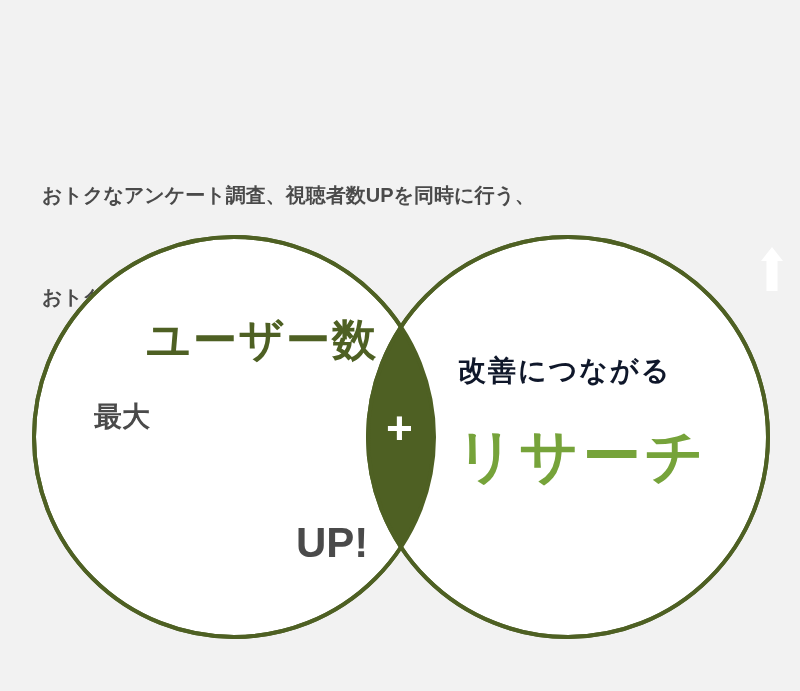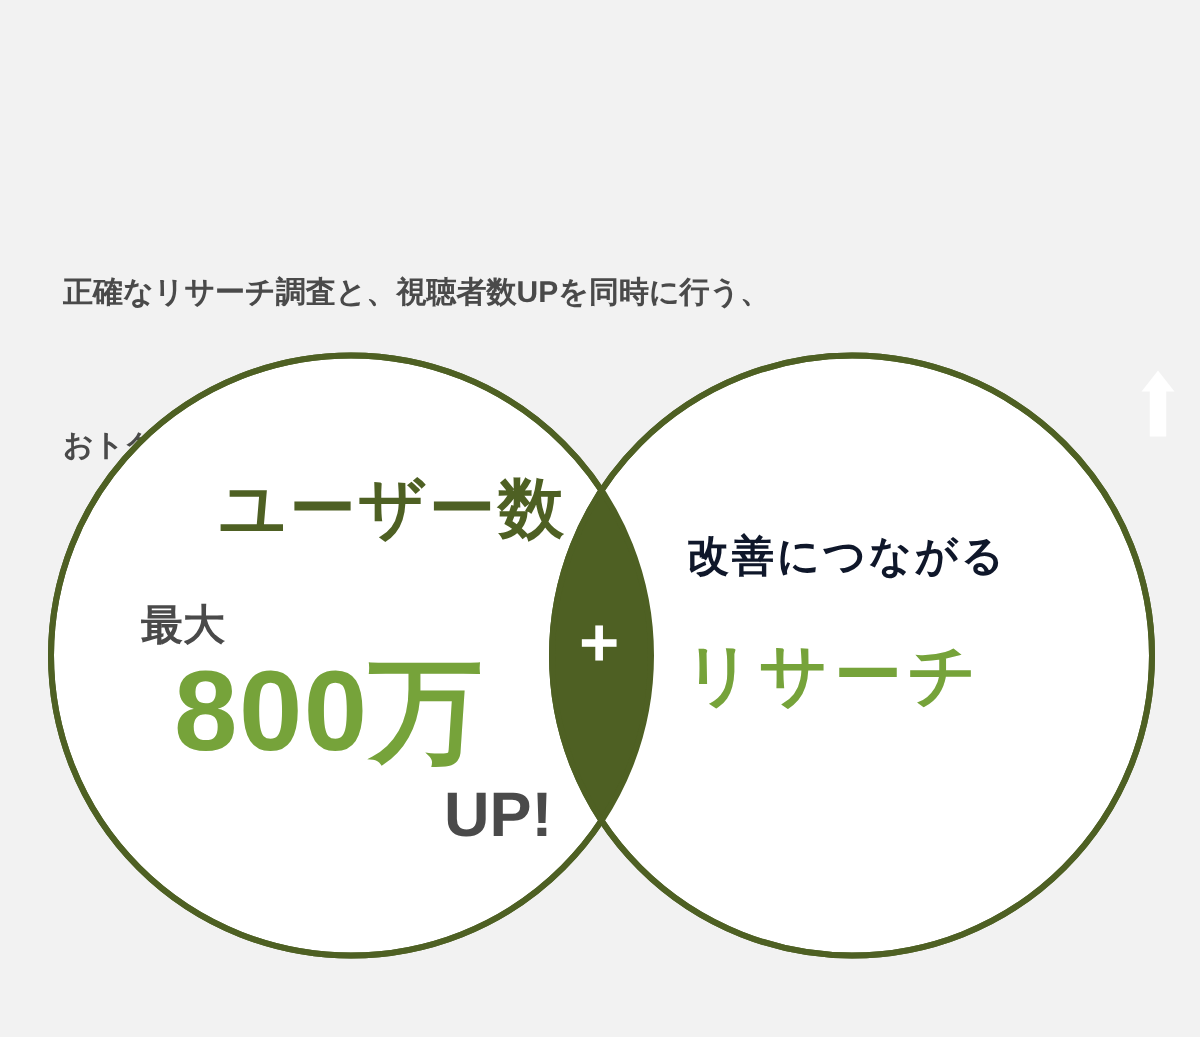--- a/index.html
+++ b/index.html
@@ -114,21 +114,21 @@
     left: 458px;
     top: 357px;
     font-size: 28px;
     font-weight: bold;
     color: #0f172a;
     letter-spacing: 2px;
   }
   .right-word {
     left: 456px;
     top: 427px;
-    font-size: 45px;
+    font-size: 58px;
     font-weight: bold;
     color: #76a33a;
     letter-spacing: 4px;
   }
 
   .plus-sign {
     left: 386px;
     top: 405px;
     font-size: 46px;
     font-weight: bold;
@@ -146,21 +146,21 @@
   }
   .up-arrow svg { display: block; }
 </style>
 </head>
 <body>
 
 <div class="page">
 
 
   <div class="subtitle">
-    <span class="line">正確なリサーチ調査と、視聴者数UPを同時に行う、</span>
+    <span class="line">おトクなアンケート調査、視聴者数UPを同時に行う、</span>
     <span class="line">おトクなアンケート調査！</span>
   </div>
 
   <div class="venn">
     <svg viewBox="0 0 800 691" xmlns="http://www.w3.org/2000/svg">
       <defs>
         <clipPath id="clipLeft">
           <circle cx="234" cy="437" r="200"></circle>
         </clipPath>
       </defs>
@@ -173,21 +173,20 @@
         <circle cx="568" cy="437" r="200" fill="#4e6023"></circle>
       </g>
 
       <circle cx="234" cy="437" r="200" fill="none" stroke="#4e6023" stroke-width="4"></circle>
       <circle cx="568" cy="437" r="200" fill="none" stroke="#4e6023" stroke-width="4"></circle>
     </svg>
   </div>
 
   <span class="ov left-heading">ユーザー数</span>
   <span class="ov left-saidai">最大</span>
-  <span class="ov left-number">800万</span>
   <span class="ov left-up">UP!</span>
 
   <span class="ov plus-sign">+</span>
 
   <span class="ov right-heading">改善につながる</span>
   <span class="ov right-word">リサーチ</span>
 
   <div class="up-arrow">
     <svg viewBox="0 0 24 46" width="24" height="46" xmlns="http://www.w3.org/2000/svg">
       <polygon points="12,1 23,15 17.5,15 17.5,45 6.5,45 6.5,15 1,15" fill="#ffffff"></polygon>

